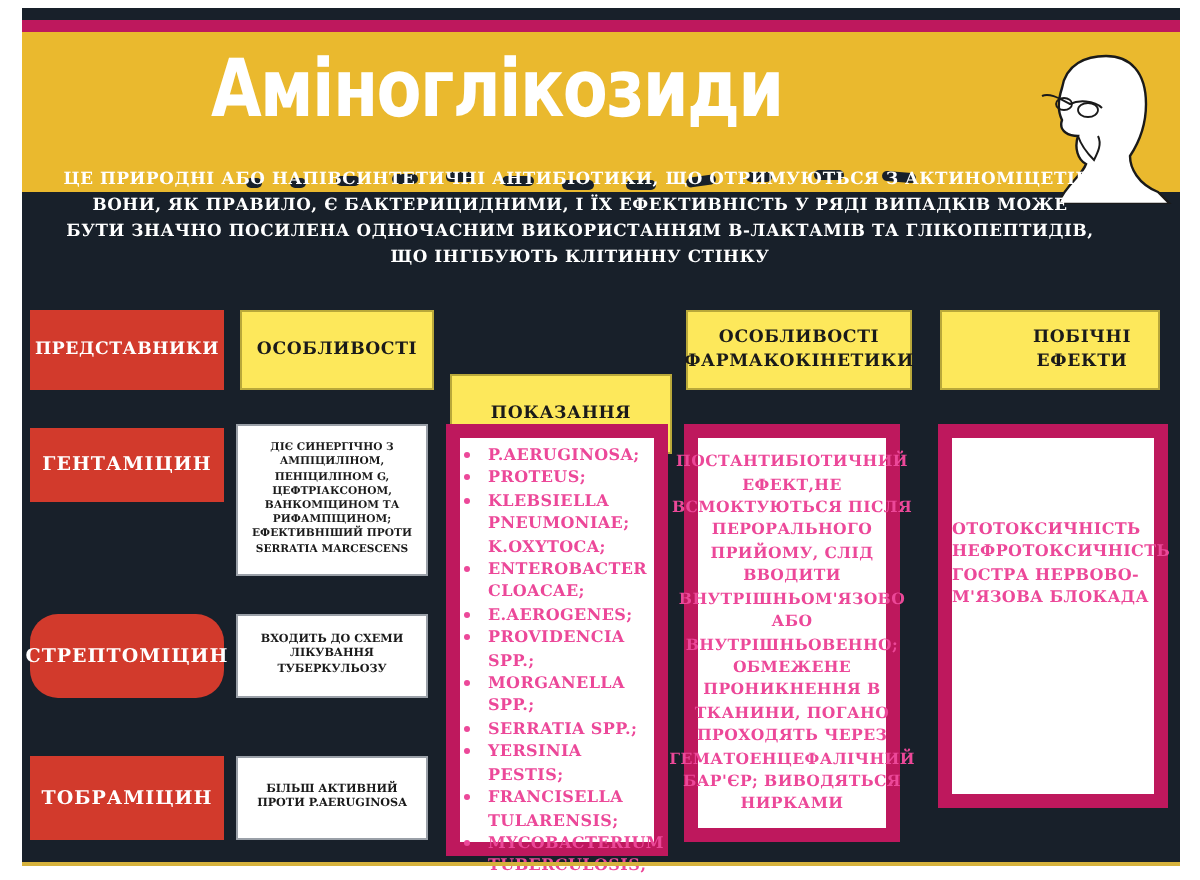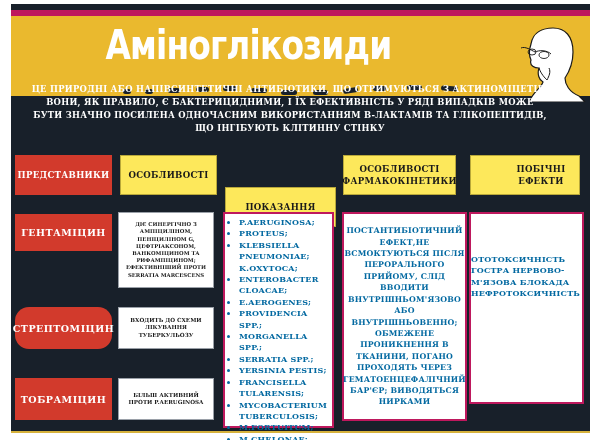--- a/index.html
+++ b/index.html
@@ -18,26 +18,26 @@
   .hdr { position: absolute; top: 155px; height: 40px; display: flex; align-items: center; justify-content: center;
          text-align: center; font-family: "DejaVu Serif", serif; font-weight: bold; font-size: 8.6px; line-height: 12px;
          color: #1a1a1a; background: #fde85b; border: 1px solid #b9a83a; box-sizing: border-box; letter-spacing: 0.3px; }
   .hdr.red { background: #d23a2c; color: #ffffff; border: none; }
   .rep { position: absolute; left: 15px; width: 97px; background: #d23a2c; color: #ffffff;
          display: flex; align-items: center; justify-content: center; font-weight: bold; font-size: 9.5px;
          font-family: "DejaVu Serif", serif; letter-spacing: 0.5px; }
   .feat { position: absolute; left: 118px; width: 96px; background: #ffffff; color: #1a1a1a; display: flex; align-items: center;
           justify-content: center; text-align: center; font-weight: bold; font-size: 5.3px; line-height: 7.2px;
           font-family: "DejaVu Serif", serif; border: 1px solid #9aa0a8; box-sizing: border-box; padding: 2px 3px; }
-  .col { position: absolute; background: #ffffff; color: #0369a1; border: 2px solid #be185d; box-sizing: border-box; }
+  .col { position: absolute; background: #ffffff; color: #ec4899; border: 7px solid #be185d; box-sizing: border-box; }
   .indications { left: 223px; top: 212px; width: 111px; height: 216px; overflow: visible; }
   .indications ul { margin: 0; padding: 3px 0 0 14px; font-family: "DejaVu Serif", serif; font-weight: bold; font-size: 8px;
                     line-height: 11.4px; letter-spacing: 0.2px; }
   .indications li { padding-left: 0; }
-  .pharma { left: 342px; top: 212px; width: 125px; height: 209px; display: flex; align-items: center; justify-content: center; text-align: center;
+  .pharma { left: 342px; top: 212px; width: 108px; height: 209px; display: flex; align-items: center; justify-content: center; text-align: center;
             font-family: "DejaVu Serif", serif; font-weight: bold; font-size: 7.8px; line-height: 11.4px; letter-spacing: 0.2px; padding: 0 1px; }
   .side { left: 469px; top: 212px; width: 115px; height: 192px; text-align: left; font-family: "DejaVu Serif", serif; font-weight: bold;
           font-size: 8px; line-height: 11.4px; padding-top: 40px; letter-spacing: 0.2px; }
   .bottomline { position: absolute; left: 11px; top: 431px; width: 579px; height: 2px; background: #d6b23c; }
 </style>
 </head>
 <body>
 
 <div class="frame">
   <div class="topline"></div>
@@ -102,17 +102,17 @@
     <li>M.AVIUM</li>
   </ul>
 </div>
 
 <div class="col pharma">
   <span>ПОСТАНТИБІОТИЧНИЙ ЕФЕКТ,НЕ ВСМОКТУЮТЬСЯ ПІСЛЯ ПЕРОРАЛЬНОГО ПРИЙОМУ, СЛІД ВВОДИТИ ВНУТРІШНЬОМ'ЯЗОВО АБО ВНУТРІШНЬОВЕННО; ОБМЕЖЕНЕ ПРОНИКНЕННЯ В ТКАНИНИ, ПОГАНО ПРОХОДЯТЬ ЧЕРЕЗ ГЕМАТОЕНЦЕФАЛІЧНИЙ БАР'ЄР; ВИВОДЯТЬСЯ НИРКАМИ</span>
 </div>
 
 <div class="col side">
   <div>ОТОТОКСИЧНІСТЬ</div>
+  <div>НЕФРОТОКСИЧНІСТЬ</div>
   <div>ГОСТРА НЕРВОВО-М'ЯЗОВА БЛОКАДА</div>
-  <div>НЕФРОТОКСИЧНІСТЬ</div>
 </div>
 
 <div class="bottomline"></div>
 
 </body></html>

